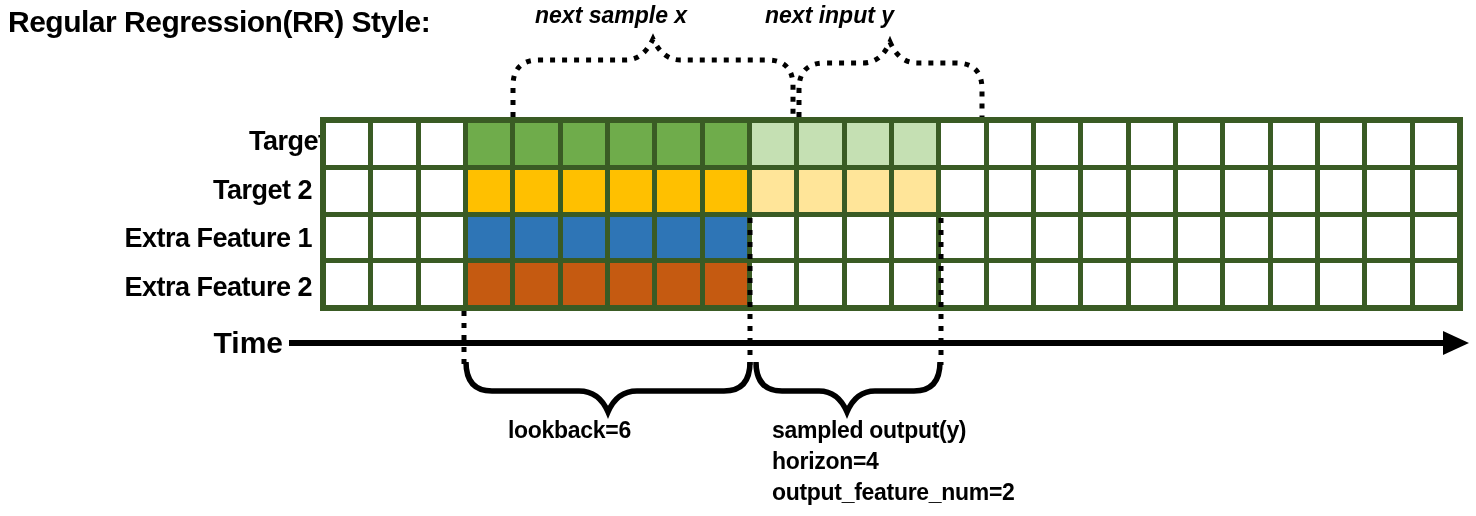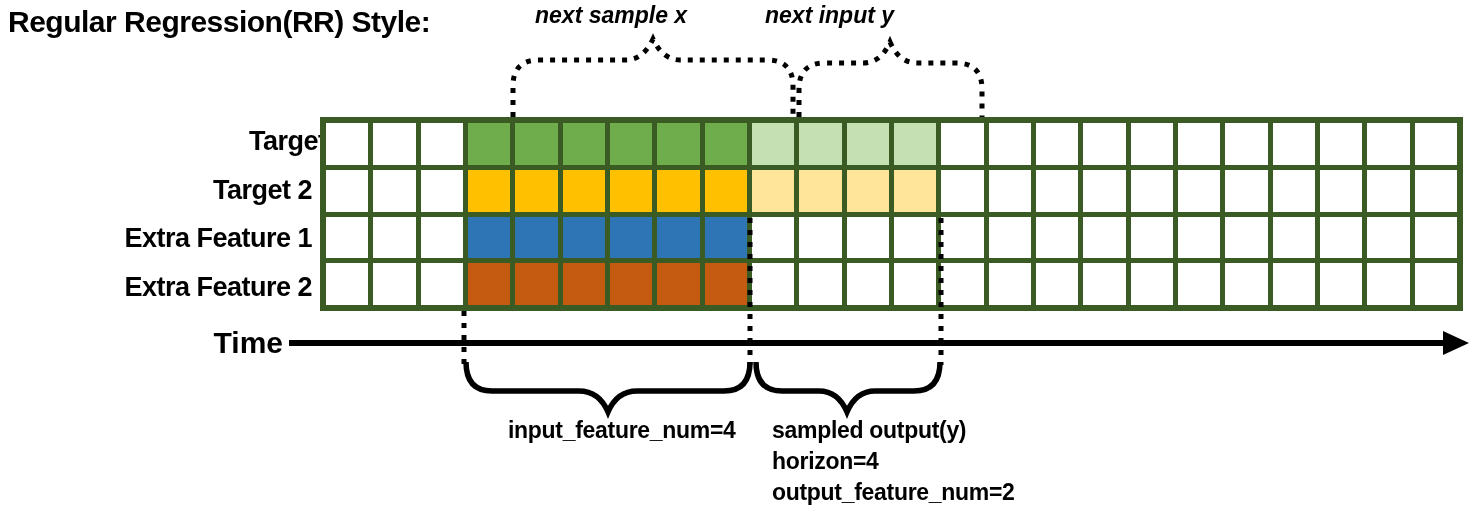--- a/index.html
+++ b/index.html
@@ -183,21 +183,21 @@
 
     <line x1="289" y1="343" x2="1446" y2="343" stroke-width="6"></line>
     <polygon points="1443,331 1469,343 1443,355" fill="#000" stroke="none"></polygon>
 
     <path stroke-width="5.5" d="M 466 362 Q 466 391 492 391 L 579 391 Q 599 391 608 412 Q 617 391 637 391 L 724 391 Q 750 391 750 362"></path>
 
     <path stroke-width="5.5" d="M 756 362 Q 756 391 782 391 L 819 391 Q 838 391 847 412 Q 856 391 875 391 L 914 391 Q 940 391 940 362"></path>
   </svg>
 
   <div class="sample-text" style="left:508px;">
-    <div>input_feature_num=4</div>
+    <div>lookback=6</div>
   </div>
   <div class="sample-text" style="left:772px;">
     <div>sampled output(y)</div>
     <div>horizon=4</div>
     <div>output_feature_num=2</div>
   </div>
 
 </div>
 
 </body></html>

